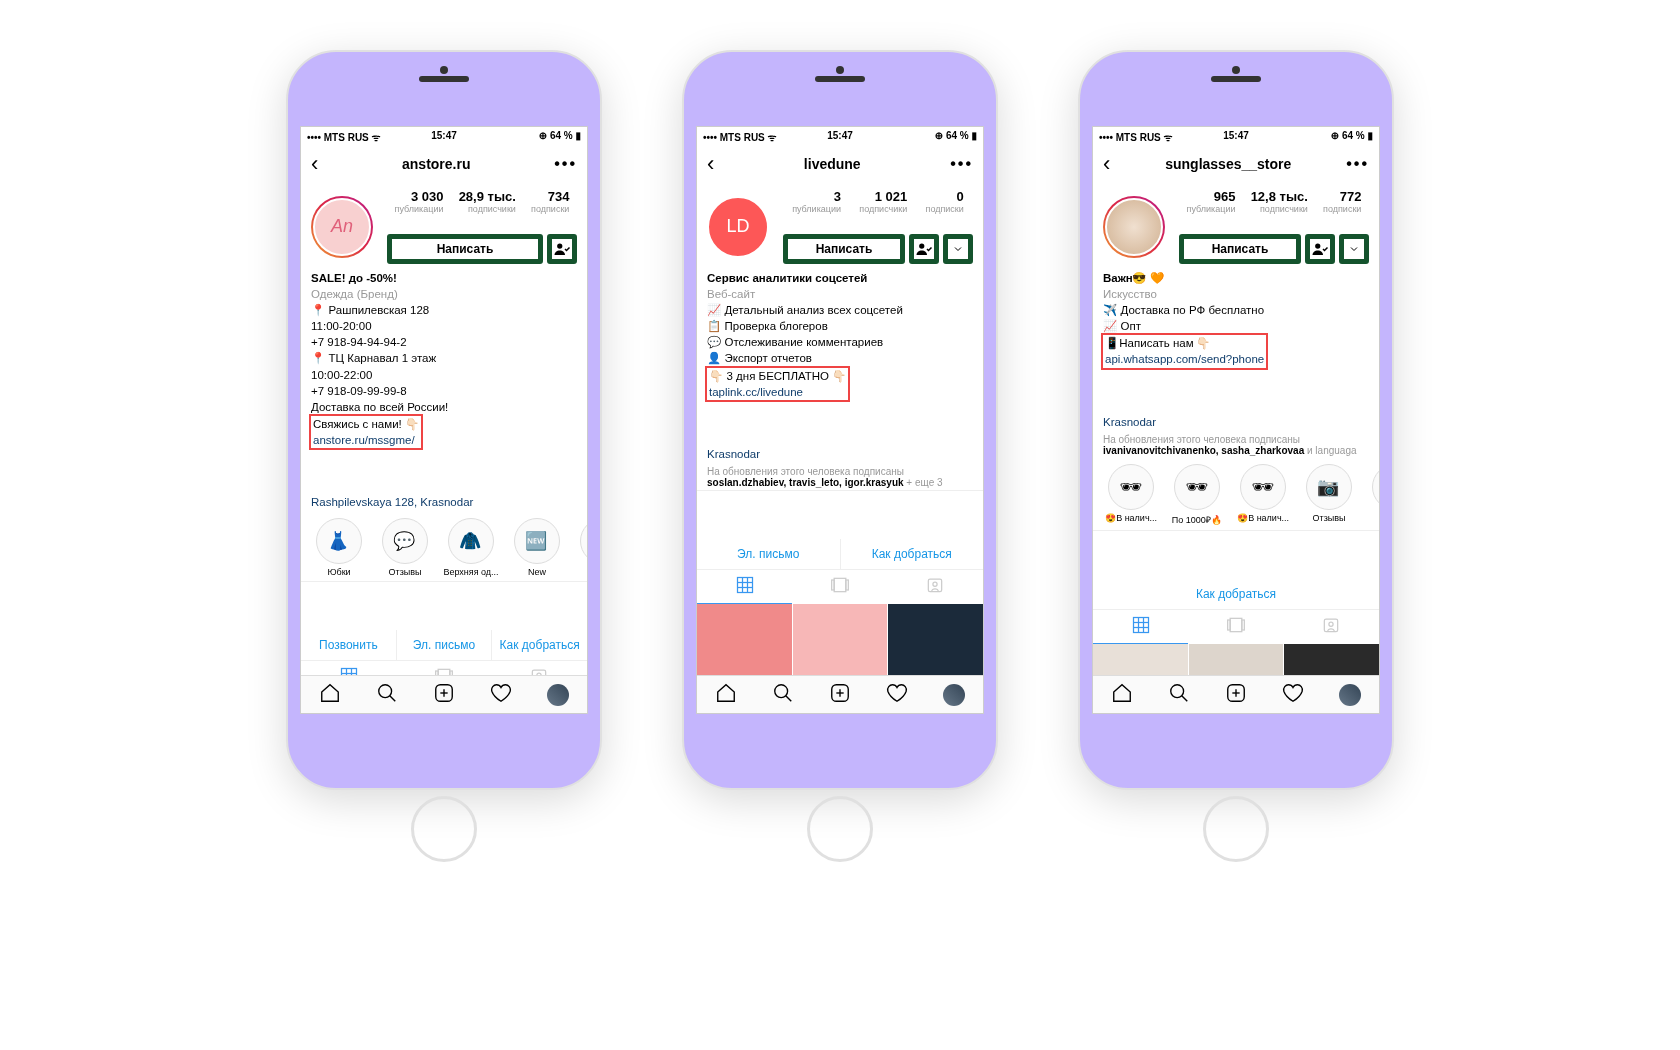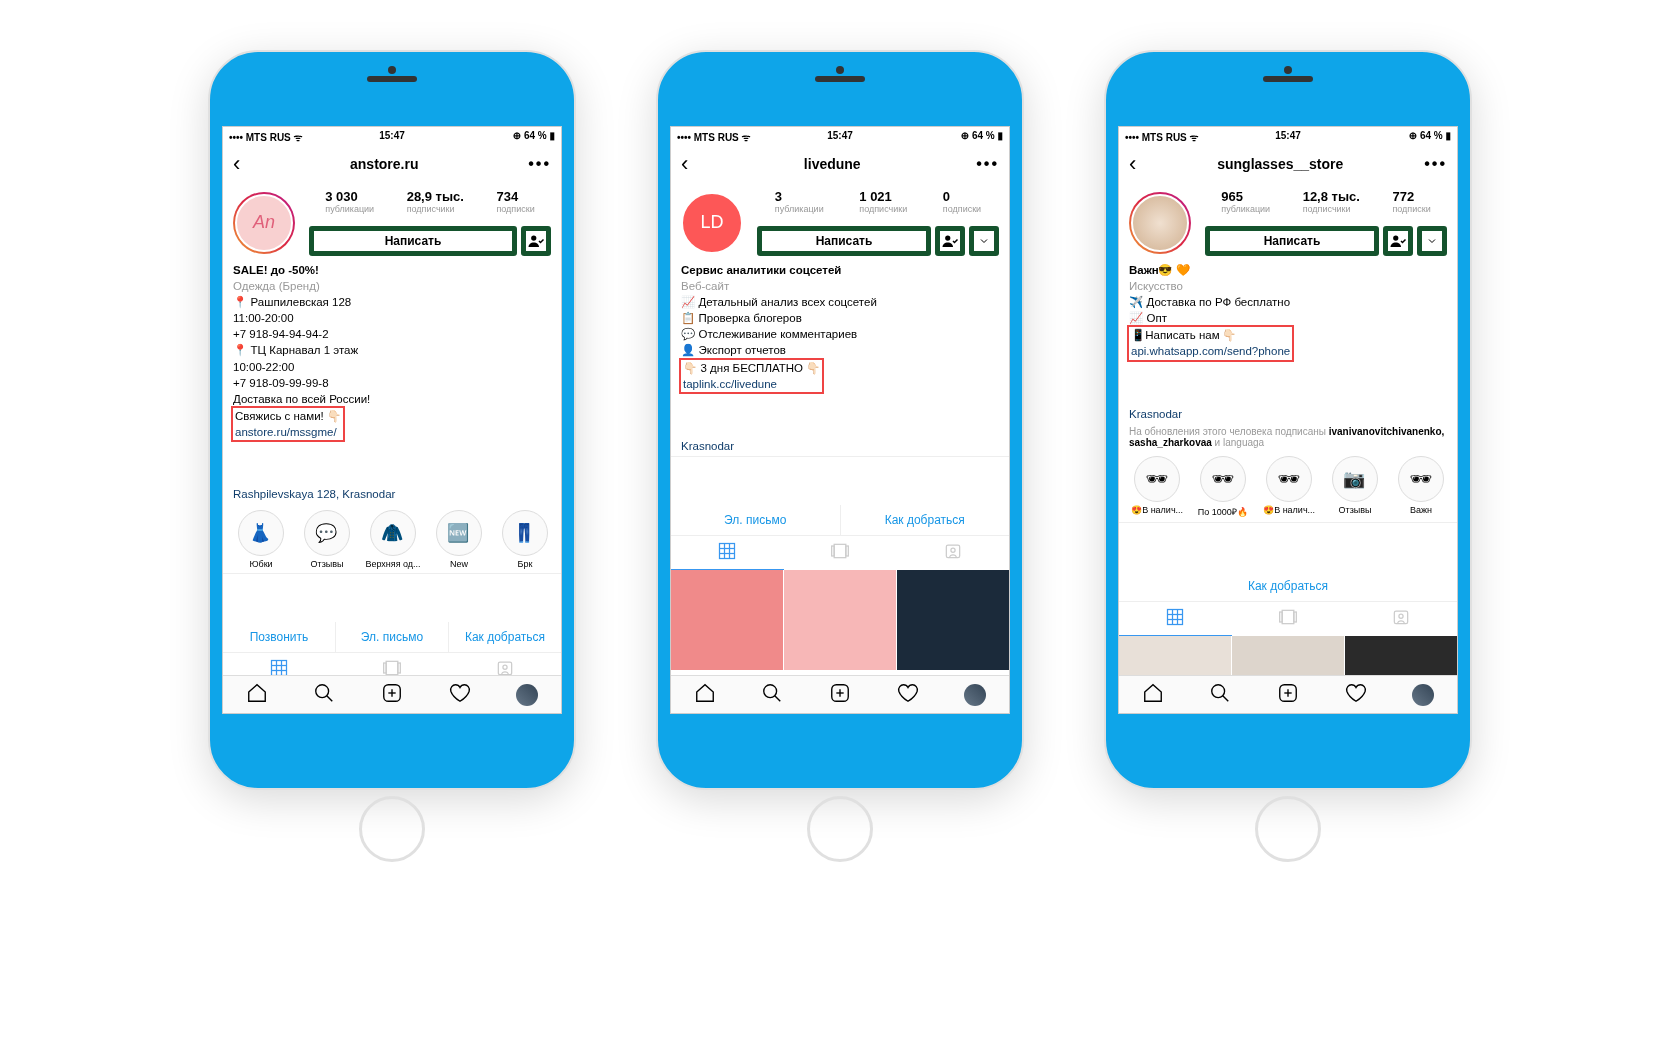--- a/index.html
+++ b/index.html
@@ -1,35 +1,35 @@
 <!DOCTYPE html>
 <html><head>
 <meta charset="utf-8">
 <style>
   * { box-sizing: border-box; margin: 0; padding: 0; font-family: -apple-system, Helvetica, Arial, sans-serif; }
   body { background: #fff; width: 1680px; height: 1050px; display: flex; justify-content: center; gap: 80px; padding-top: 50px; }
-  .phone { width: 368px; height: 740px; background: #0ea5e9; border-radius: 50px; border: 2px solid #e0e0e0; box-shadow: 0 10px 40px rgba(0,0,0,0.15); position: relative; padding: 8px; }
+  .phone { width: 316px; height: 740px; background: #c4b5fd; border-radius: 50px; border: 2px solid #e0e0e0; box-shadow: 0 10px 40px rgba(0,0,0,0.15); position: relative; padding: 8px; }
   .phone::after { content:""; position:absolute; bottom:-74px; left:50%; transform:translateX(-50%); width:60px; height:60px; border:3px solid #e0e0e0; border-radius:50%; }
   .speaker { position:absolute; top:24px; left:50%; transform:translateX(-50%); width:50px; height:6px; background:#333; border-radius:3px; }
   .camera-dot { position:absolute; top:14px; left:50%; transform:translateX(-50%); width:8px; height:8px; background:#333; border-radius:50%; }
   .screen { position:absolute; top:74px; left:12px; right:12px; bottom:74px; border:1px solid #ccc; background:#fff; overflow:hidden; font-size:12px; color:#000; }
   .status { display:flex; justify-content:space-between; padding:3px 6px; font-size:10px; font-weight:600; }
   .status .center { position:absolute; left:0; right:0; text-align:center; }
   .header { display:flex; align-items:center; justify-content:space-between; padding:6px 10px 8px; }
   .header .back { font-size:22px; font-weight:300; }
   .header .title { font-weight:700; font-size:14px; }
   .header .more { font-size:16px; letter-spacing:2px; font-weight:700; }
   .profile-row { display:flex; padding:4px 10px 2px; gap:14px; align-items:center; }
   .avatar { width:62px; height:62px; border-radius:50%; position:relative; flex-shrink:0; }
   .avatar.ring { padding:2px; background:linear-gradient(45deg,#f09433,#e6683c,#dc2743,#cc2366,#bc1888); }
   .avatar-inner { width:100%; height:100%; border-radius:50%; background:#f8d0d0; border:2px solid #fff; display:flex; align-items:center; justify-content:center; font-size:18px; color:#e0607a; font-style:italic; }
   .avatar.red .avatar-inner { background:#fd5757; color:#fff; font-style:normal; font-weight:500; }
   .avatar.img .avatar-inner { background:radial-gradient(circle,#f0e0d0,#d0b090); }
   .stats { flex:1; }
-  .stat-row { display:flex; justify-content:space-around; text-align:left; margin-bottom:12px;}
+  .stat-row { display:flex; justify-content:space-around; text-align:right; margin-bottom:20px;}
   .stat-num { font-weight:700; font-size:13px; }
   .stat-lbl { font-size:9px; color:#999; }
   .btn-row { display:flex; gap:4px; }
   .btn { border:5px solid #14532d; border-radius:3px; font-size:12px; font-weight:600; padding:3px 0; text-align:center; }
   .btn.main { flex:1; }
   .btn.small { width:30px; display:flex; align-items:center; justify-content:center; }
   .bio { padding:4px 10px 2px; font-size:11.5px; line-height:1.4; }
   .bio .name { font-weight:700; }
   .bio .cat { color:#999; }
   .bio .link { color:#103d6b; }
@@ -239,20 +239,21 @@
   <div class="bio">
     <div class="name">Сервис аналитики соцсетей</div>
     <div class="cat">Веб-сайт</div>
     <div>📈 Детальный анализ всех соцсетей</div><div>📋 Проверка блогеров</div><div>💬 Отслеживание комментариев</div><div>👤 Экспорт отчетов</div>
     <span class="red-box">
       <div>👇🏻 3 дня БЕСПЛАТНО 👇🏻</div>
       <div class="link">taplink.cc/livedune</div>
     </span>
     <div class="loc">Krasnodar</div>
   </div>
+  <div class="followed">На обновления этого человека подписаны <b>soslan.dzhabiev, travis_leto, igor.krasyuk</b> + еще 3</div>
 
   <div class="action-bar">
     <div class="ab">Эл. письмо</div>
           <div class="ab">Как добраться</div>
   </div>
   <div class="tabs">
     <div class="tab active"><svg viewBox="0 0 24 24" fill="none" stroke="#3897f0" stroke-width="1.5">
               <rect x="3" y="3" width="18" height="18"></rect>
               <line x1="9" y1="3" x2="9" y2="21"></line>
               <line x1="15" y1="3" x2="15" y2="21"></line>

